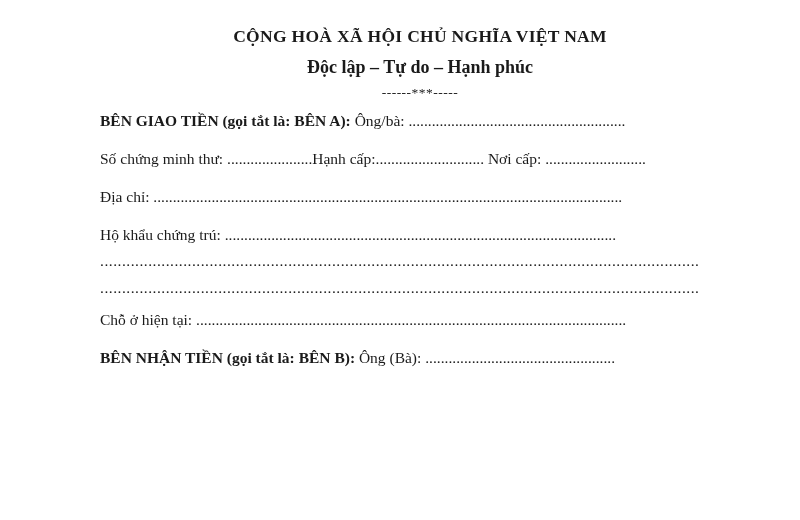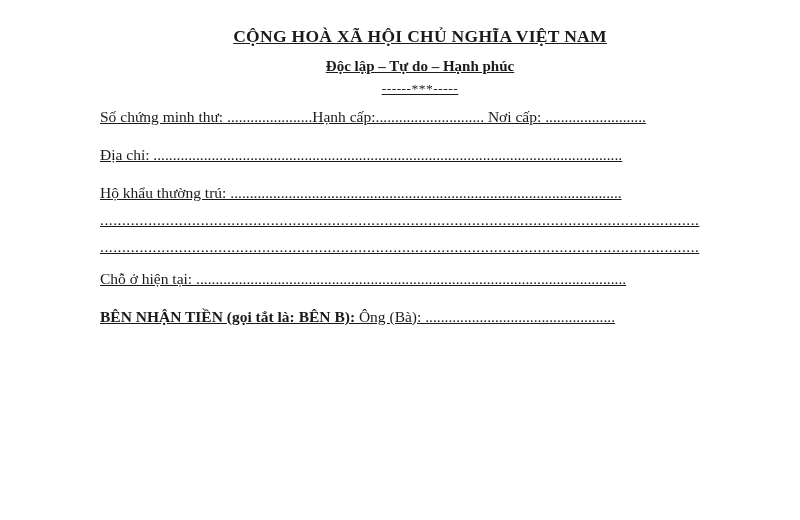--- a/index.html
+++ b/index.html
@@ -13,34 +13,33 @@
     overflow: hidden;
     font-family: "Liberation Serif", serif;
     color: #1a1a1a;
   }
   .page {
     width: 800px;
     height: 370px;
     box-sizing: border-box;
     padding: 26px 60px 0 100px;
     position: relative;
-    text-decoration: underline;
   }
   .center {
     text-align: center;
   }
   .national-title {
     font-size: 17.5px;
     font-weight: bold;
     letter-spacing: 0.3px;
     margin: 0 0 10px 0;
     line-height: 1.2;
   }
   .national-motto {
-    font-size: 15px;
+    font-size: 18px;
     font-weight: bold;
     margin: 0 0 6px 0;
     line-height: 1.2;
   }
   .stars {
     font-size: 13.5px;
     margin: 0 0 10px 0;
     letter-spacing: 0.5px;
     line-height: 1.2;
   }
@@ -77,26 +76,27 @@
 <div class="page">
 
   <div class="center national-title">CỘNG HOÀ XÃ HỘI CHỦ NGHĨA VIỆT NAM</div>
 
   <div class="center national-motto">Độc lập – Tự do – Hạnh phúc</div>
 
   <div class="center stars">------***-----</div>
 
 
 
+  <div class="line"><b>BÊN GIAO TIỀN (gọi tắt là: BÊN A):</b><span> Ông/bà: ........................................................</span></div>
 
   <div class="line">Số chứng minh thư: ......................Hạnh cấp:............................ Nơi cấp: ..........................</div>
 
   <div class="line">Địa chỉ: .........................................................................................................................</div>
 
-  <div class="line tight">Hộ khẩu thường trú: .....................................................................................................</div>
+  <div class="line tight">Hộ khẩu chứng trú: .....................................................................................................</div>
 
   <div class="dots-only">.........................................................................................................................................</div>
 
   <div class="dots-only">.........................................................................................................................................</div>
 
   <div class="line" style="margin-top:11px;">Chỗ ở hiện tại: ...............................................................................................................</div>
 
   <div class="line"><b>BÊN NHẬN TIỀN (gọi tắt là: BÊN B):</b><span> Ông (Bà): .................................................</span></div>
 
 

